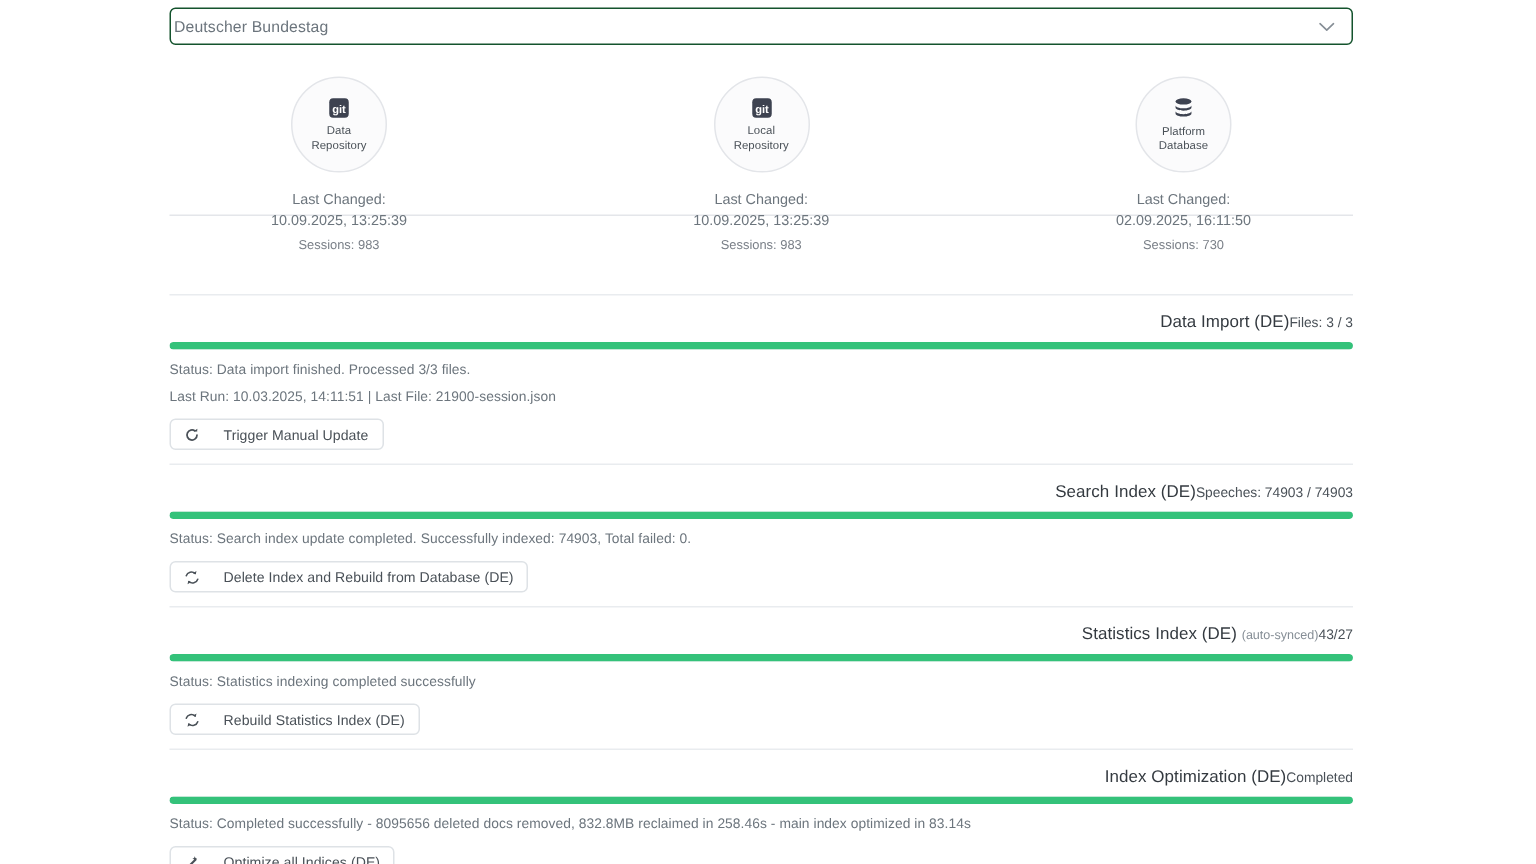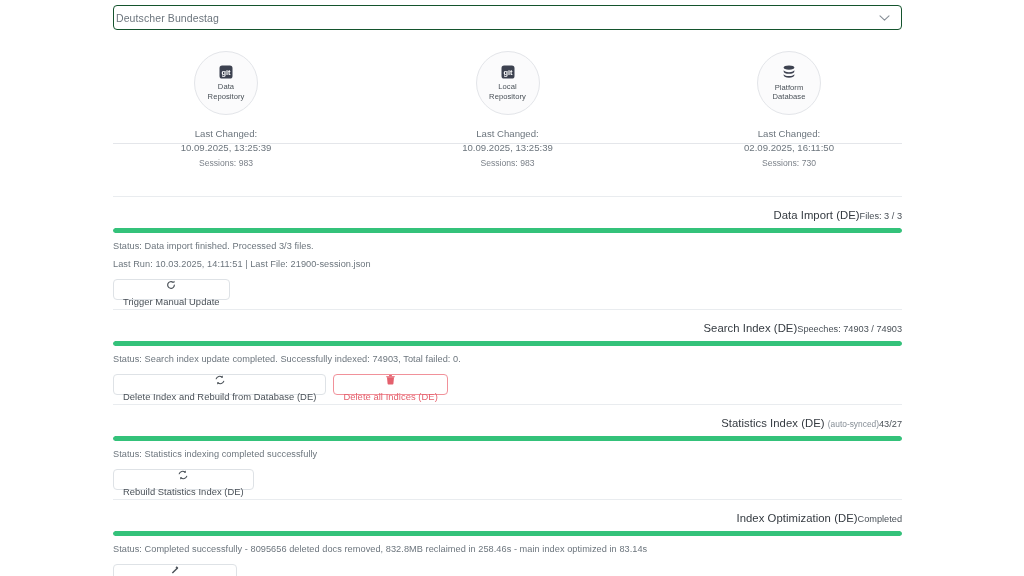--- a/index.html
+++ b/index.html
@@ -166,32 +166,31 @@
     letter-spacing: .05px;
   }
   .btn-row {
     margin-top: 10px;
     display: flex;
     gap: 7px;
   }
   .btn {
     display: inline-flex;
     align-items: center;
-    gap: 6px;
+    gap: 16px;
     height: 21px;
     padding: 0 9px;
     border: 1px solid #dee2e6;
     border-radius: 4px;
     background: #fff;
     font-size: 9.4px;
     color: #495057;
     cursor: pointer;
     white-space: nowrap;
     letter-spacing: .05px;
-    flex-direction: column;
   }
   .btn .bicon { line-height: 0; display: block; }
   .btn-danger {
     border-color: #f1919a;
     color: #e4606d;
   }
 </style>
 </head>
 <body>
 
@@ -314,30 +313,20 @@
           <span class="bicon">
             <svg width="10" height="10" viewBox="0 0 12 12">
               <path d="M1.4 4.6 a4.3 4.3 0 0 1 7.1 -1.8" fill="none" stroke="#495057" stroke-width="1.25" stroke-linecap="round"></path>
               <path d="M10.6 7.4 a4.3 4.3 0 0 1 -7.1 1.8" fill="none" stroke="#495057" stroke-width="1.25" stroke-linecap="round"></path>
               <path d="M9.6 0.7 L9.0 3.3 L6.6 2.5 z" fill="#495057"></path>
               <path d="M2.4 11.3 L3.0 8.7 L5.4 9.5 z" fill="#495057"></path>
             </svg>
           </span>
           <span>Delete Index and Rebuild from Database (DE)</span>
         </button>
-        <button class="btn btn-danger">
-          <span class="bicon">
-            <svg width="9" height="10" viewBox="0 0 11 12">
-              <path d="M1.2 2.6 h8.6 l-.75 8.1 a1 1 0 0 1 -1 .9 H2.95 a1 1 0 0 1 -1 -.9 z" fill="#e4606d"></path>
-              <rect x="0.2" y="1.3" width="10.6" height="1.45" rx="0.5" fill="#e4606d"></rect>
-              <rect x="3.7" y="0" width="3.6" height="1.5" rx="0.5" fill="#e4606d"></rect>
-            </svg>
-          </span>
-          <span>Delete all Indices (DE)</span>
-        </button>
       </div>
     </div>
 
     <div class="section">
       <div class="section-head">
         <div class="section-title">
           <span>Statistics Index (DE)</span>
           <span class="subnote">(auto-synced)</span>
         </div>
         <div class="section-count">43/27</div>

